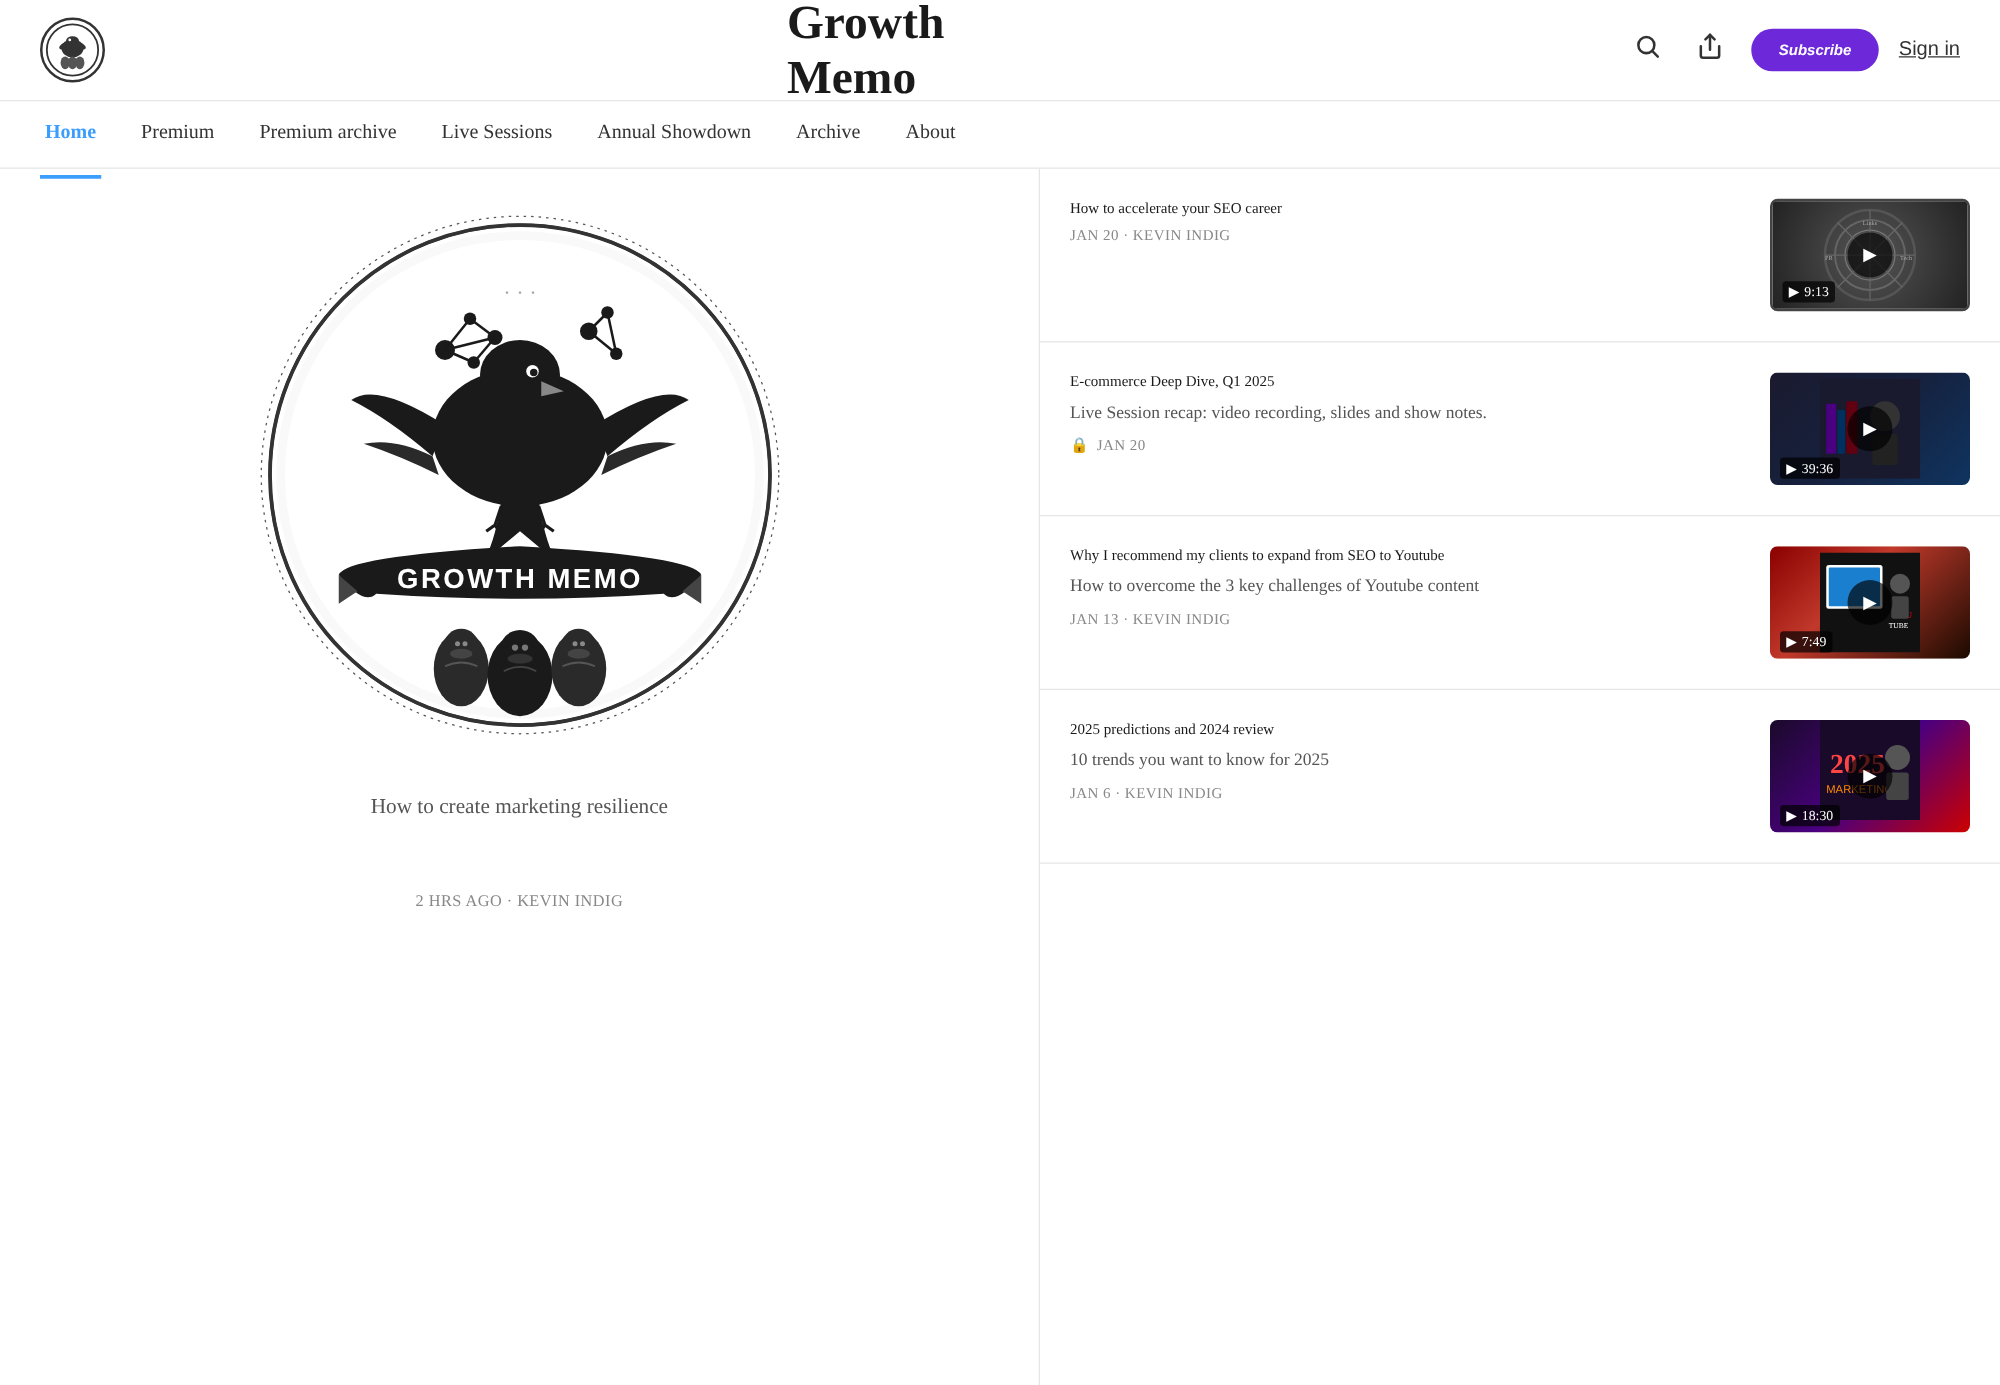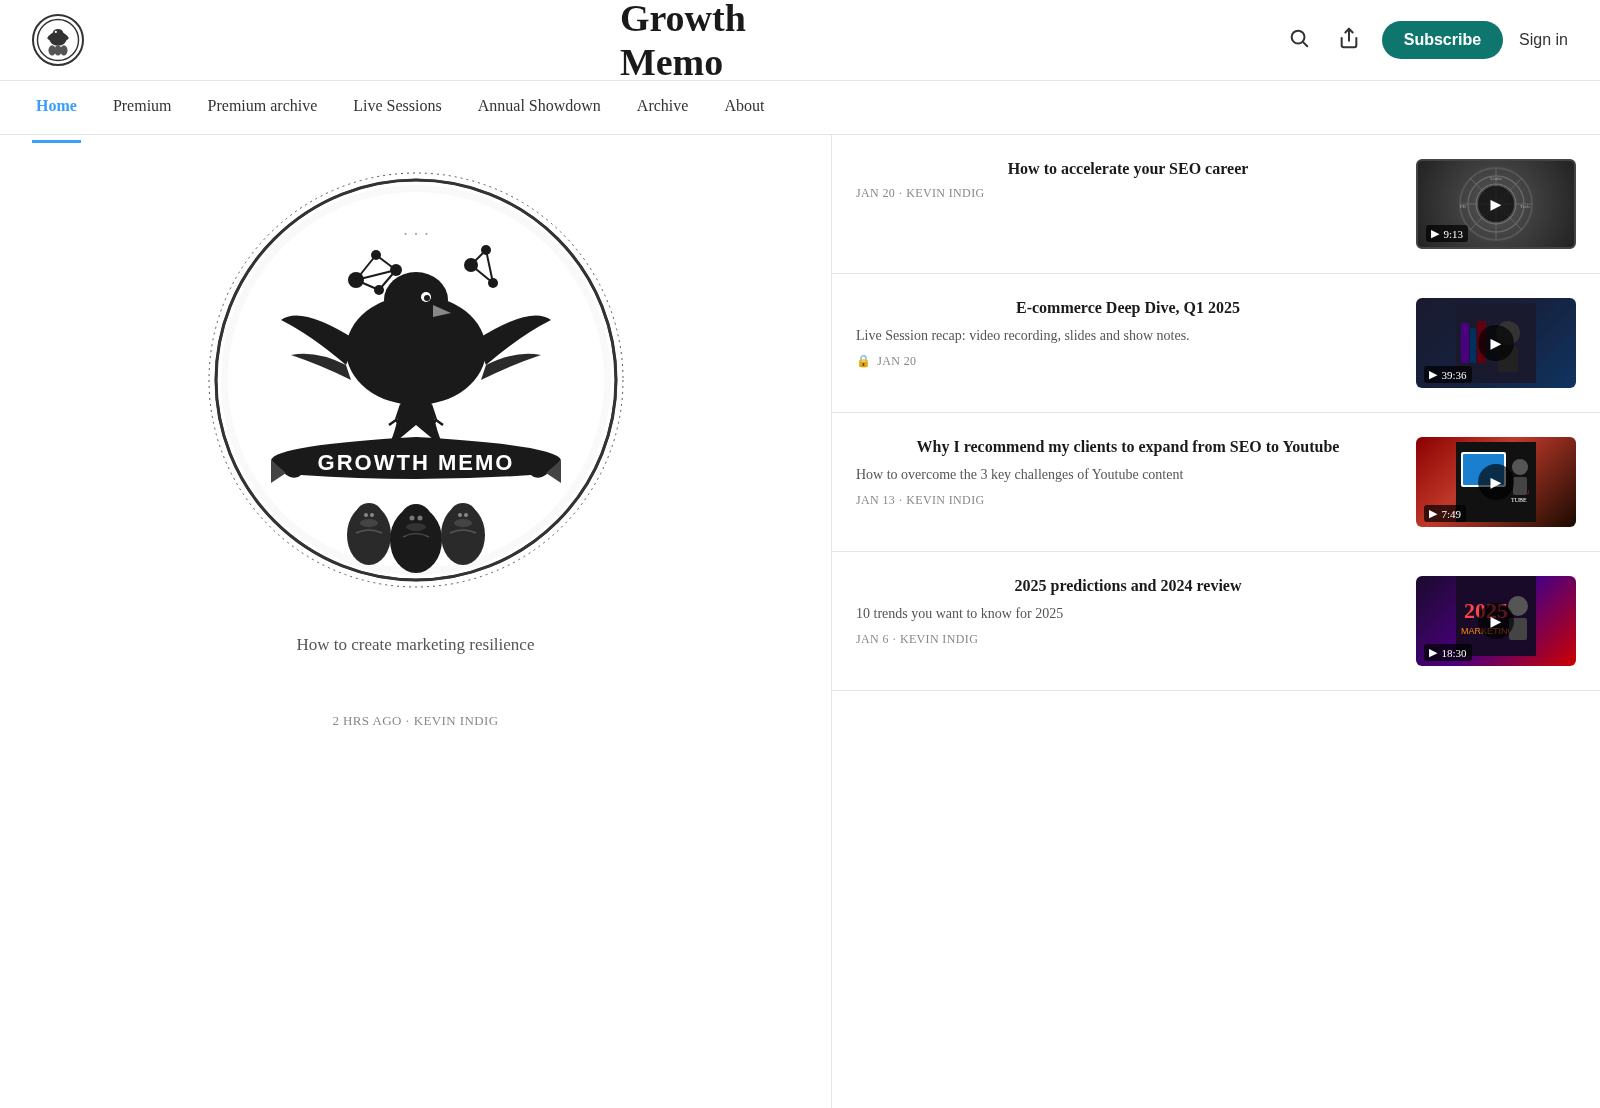--- a/index.html
+++ b/index.html
@@ -39,36 +39,38 @@
     }
     .icon-btn {
       background: none;
       border: none;
       cursor: pointer;
       padding: 6px;
       color: #333;
       font-size: 20px;
     }
     .subscribe-btn {
-      background: #0f766e;
+      background: #6d28d9;
       color: #fff;
       border: none;
       border-radius: 24px;
       padding: 10px 22px;
-      font-size: 16px;
+      font-size: 12px;
       font-weight: 600;
       cursor: pointer;
+      font-style: italic;
     }
     .signin-btn {
       background: none;
       border: none;
       font-size: 16px;
       color: #333;
       cursor: pointer;
       font-weight: 500;
+      text-decoration: underline;
     }
 
     
     .nav {
       display: flex;
       align-items: center;
       gap: 28px;
       padding: 0 32px;
       border-bottom: 1px solid #e5e5e5;
       height: 54px;
@@ -146,27 +148,26 @@
     .article-item {
       display: flex;
       align-items: flex-start;
       padding: 24px 24px;
       border-bottom: 1px solid #e5e5e5;
       gap: 16px;
       cursor: pointer;
     }
     .article-text { flex: 1; }
     .article-title {
-      font-size: 16px;
-      font-weight: 700;
+      font-size: 12px;
+      font-weight: 400;
       font-family: Georgia, serif;
       line-height: 1.3;
       margin-bottom: 6px;
       color: #1a1a1a;
-      text-align: center;
     }
     .article-excerpt {
       font-size: 14px;
       color: #555;
       line-height: 1.5;
       margin-bottom: 8px;
     }
     .article-meta {
       font-size: 12px;
       color: #888;

